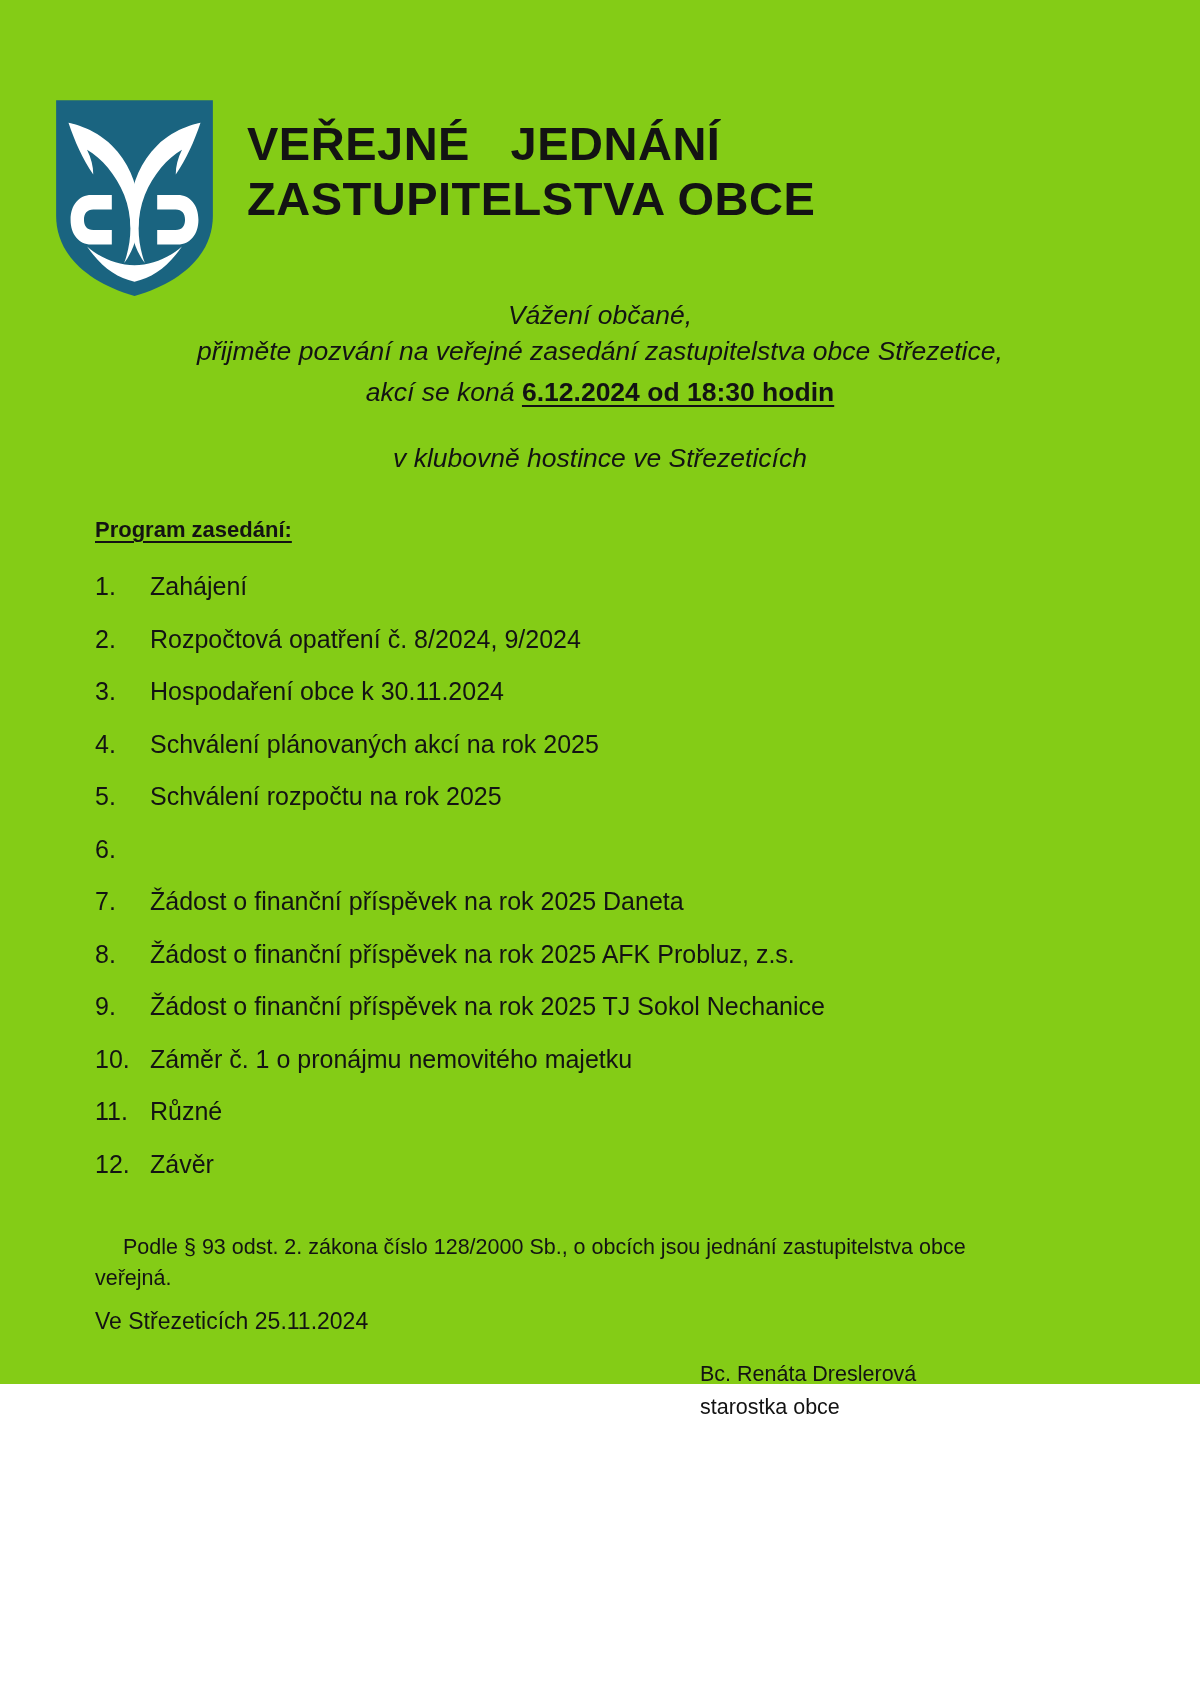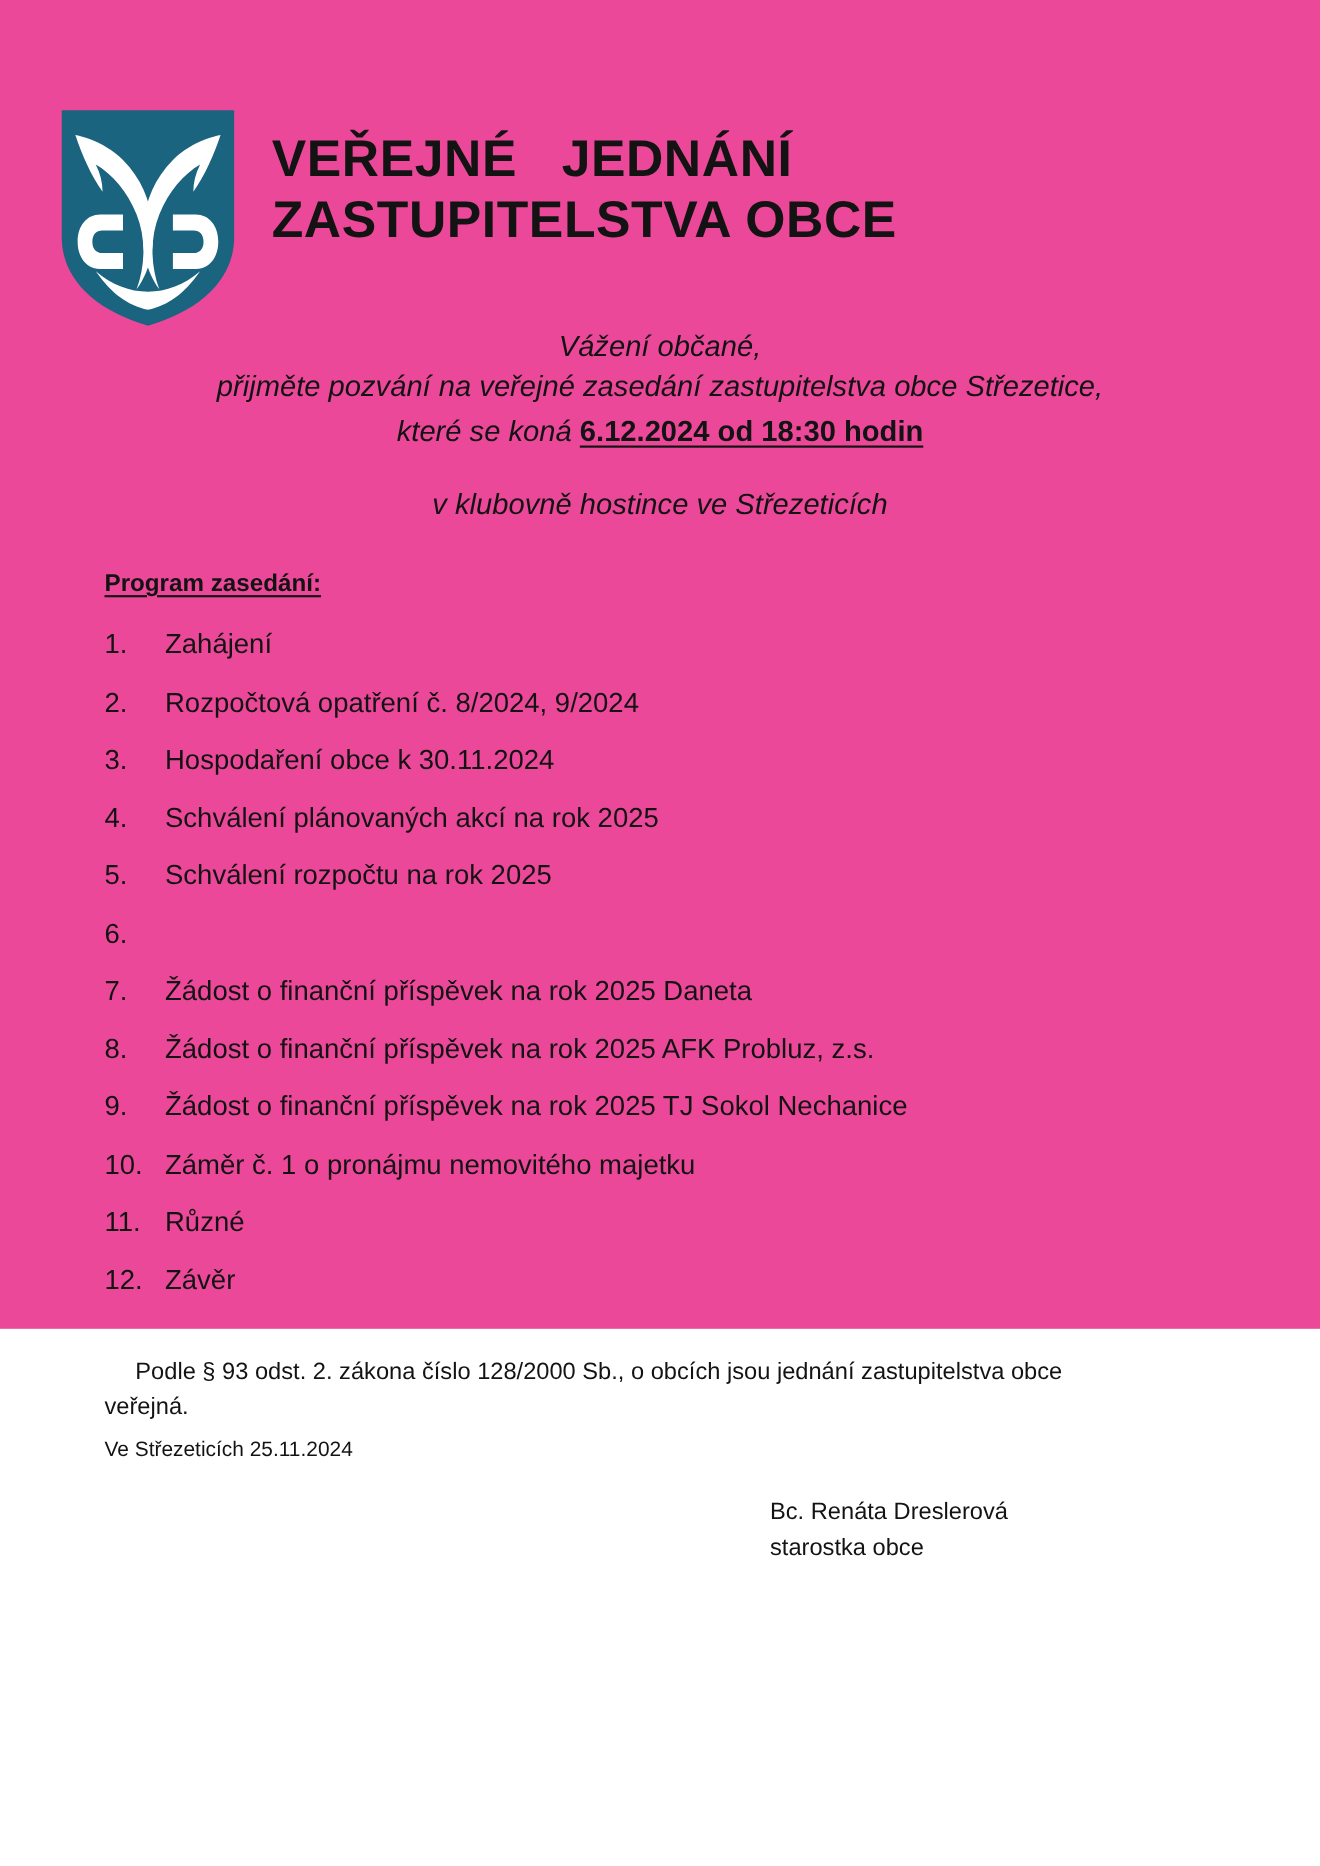--- a/index.html
+++ b/index.html
@@ -13,22 +13,22 @@
     height: 1696px;
     position: relative;
     font-family: "Liberation Sans", sans-serif;
     color: #111111;
     overflow: hidden;
   }
 
   .page {
     position: relative;
     width: 1200px;
-    height: 1208px;
-    background: #ec4899;
+    height: 1384px;
+    background: #84cc16;
   }
 
   
   .header {
     position: absolute;
     left: 0;
     top: 88px;
     width: 1200px;
     display: flex;
     align-items: flex-start;
@@ -122,21 +122,21 @@
     font-size: 21.5px;
     line-height: 1.42;
     text-indent: 28px;
     color: #131313;
   }
 
   .place-date {
     position: absolute;
     left: 95px;
     top: 1308px;
-    font-size: 19px;
+    font-size: 23px;
     color: #131313;
   }
 
   .signature {
     position: absolute;
     left: 700px;
     top: 1358px;
     font-size: 21.5px;
     line-height: 1.55;
     color: #131313;
@@ -178,21 +178,21 @@
       <div class="title-line">VEŘEJNÉ   JEDNÁNÍ</div>
       <div class="title-line title-line-2">ZASTUPITELSTVA OBCE</div>
     </div>
 
   </div>
 
   <div class="intro">
     <div class="intro-salutation">Vážení občané,</div>
     <div class="intro-invite">
       <span>přijměte pozvání na veřejné zasedání zastupitelstva obce Střezetice,</span><br>
-      <span>které se koná</span>
+      <span>akcí se koná</span>
       <span class="intro-date">6.12.2024 od 18:30 hodin</span>
     </div>
     <div class="intro-venue">v klubovně hostince ve Střezeticích</div>
   </div>
 
   <div class="program-heading">Program zasedání:</div>
 
   <div class="program-list">
     <div class="program-item">
       <span class="item-num">1.</span>

